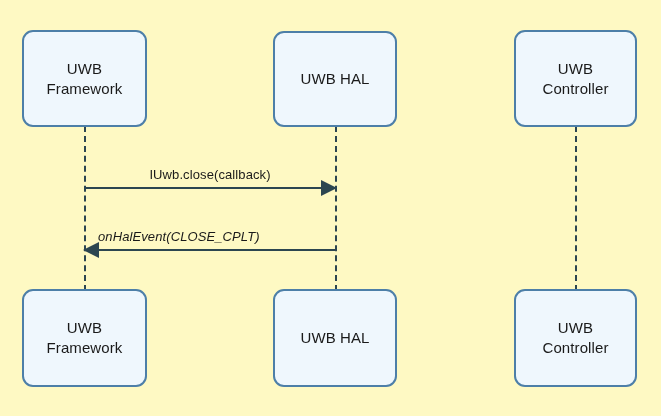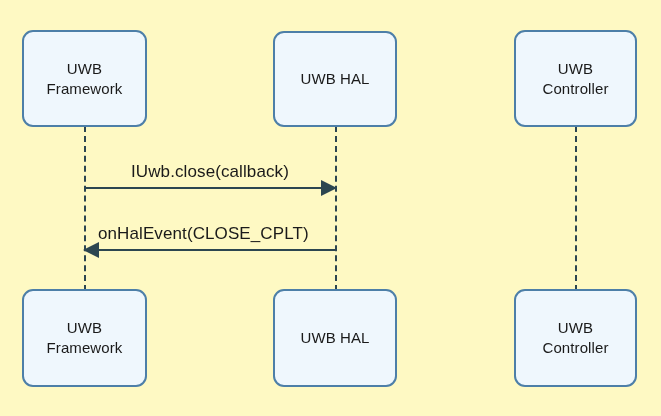--- a/index.html
+++ b/index.html
@@ -82,27 +82,28 @@
     border-right: 16px solid #2c4650;
     border-left: 0;
   }
   .message .mlabel {
     position: absolute;
     left: 0;
     right: 0;
     bottom: 17px;
     text-align: center;
     color: #1a1a1a;
-    font-size: 17px;
+    font-size: 13px;
     white-space: nowrap;
     letter-spacing: 0.1px;
   }
   .message.to-left .mlabel {
     text-align: left;
     padding-left: 14px;
+    font-style: italic;
   }
 </style>
 </head>
 <body>
 
 <div id="canvas">
 
   <div class="lifeline" style="left:84px; top:126px; height:165px;"></div>
   <div class="lifeline" style="left:335px; top:126px; height:165px;"></div>
   <div class="lifeline" style="left:575px; top:126px; height:165px;"></div>

